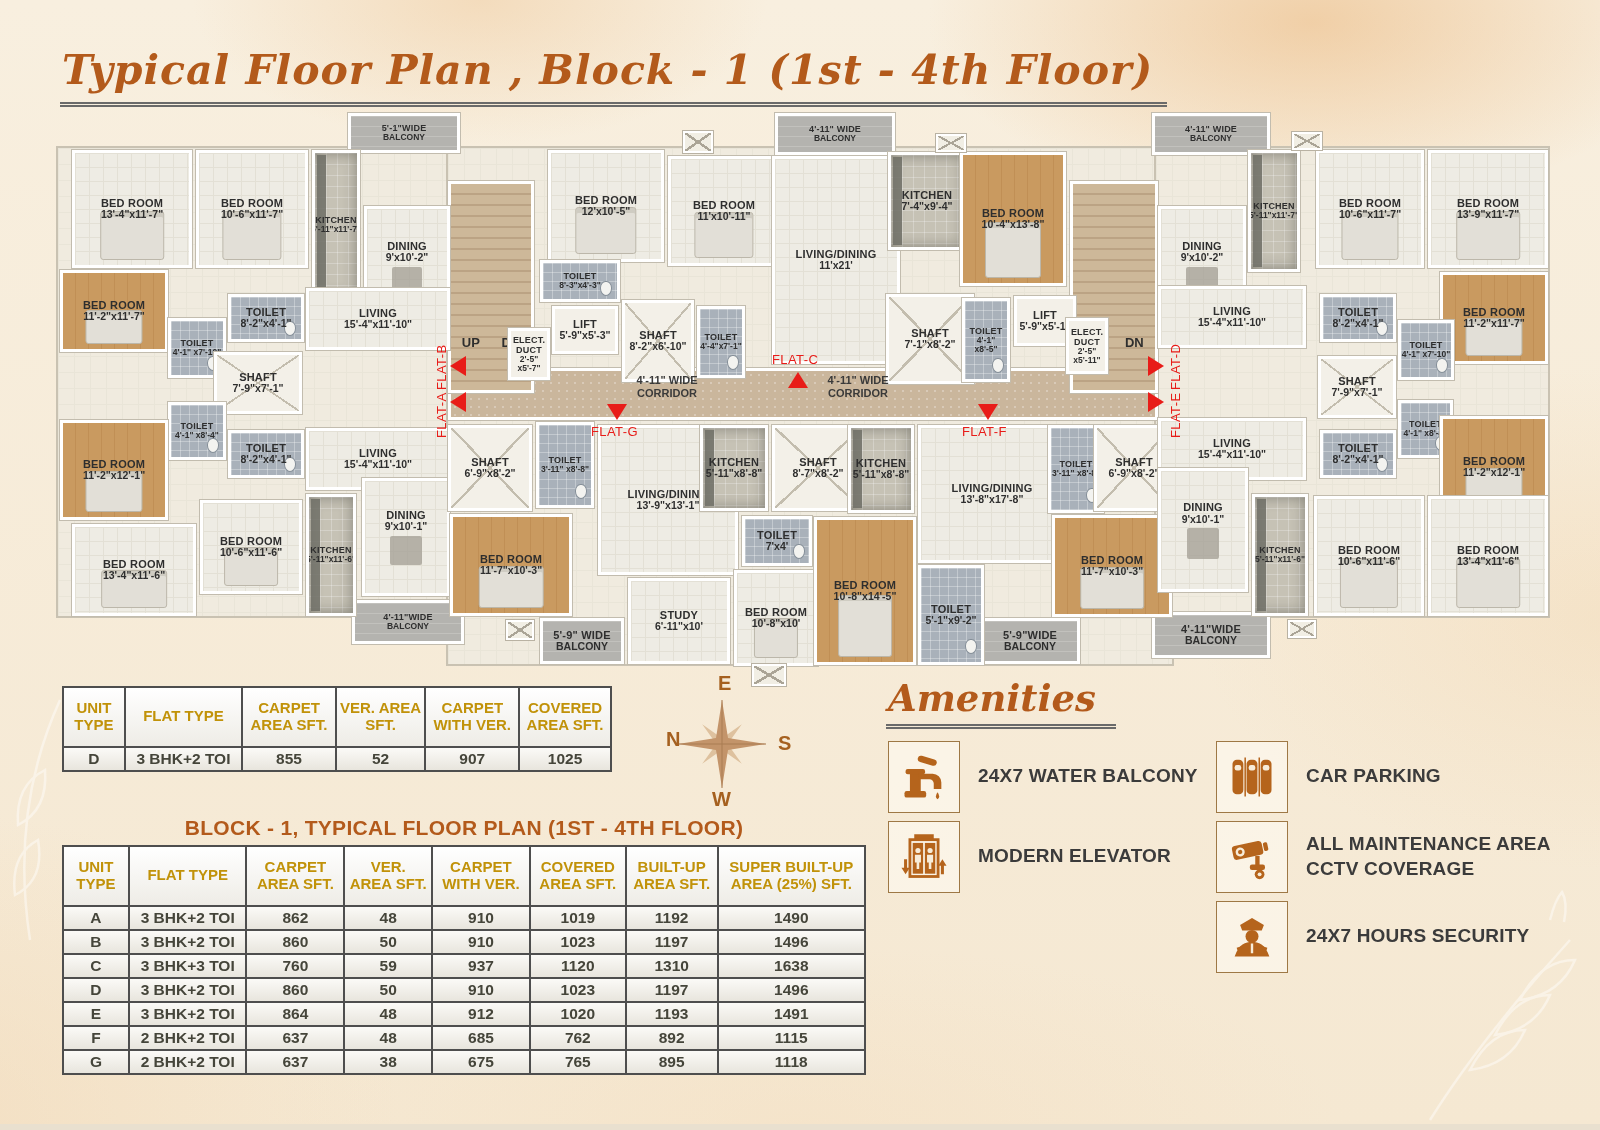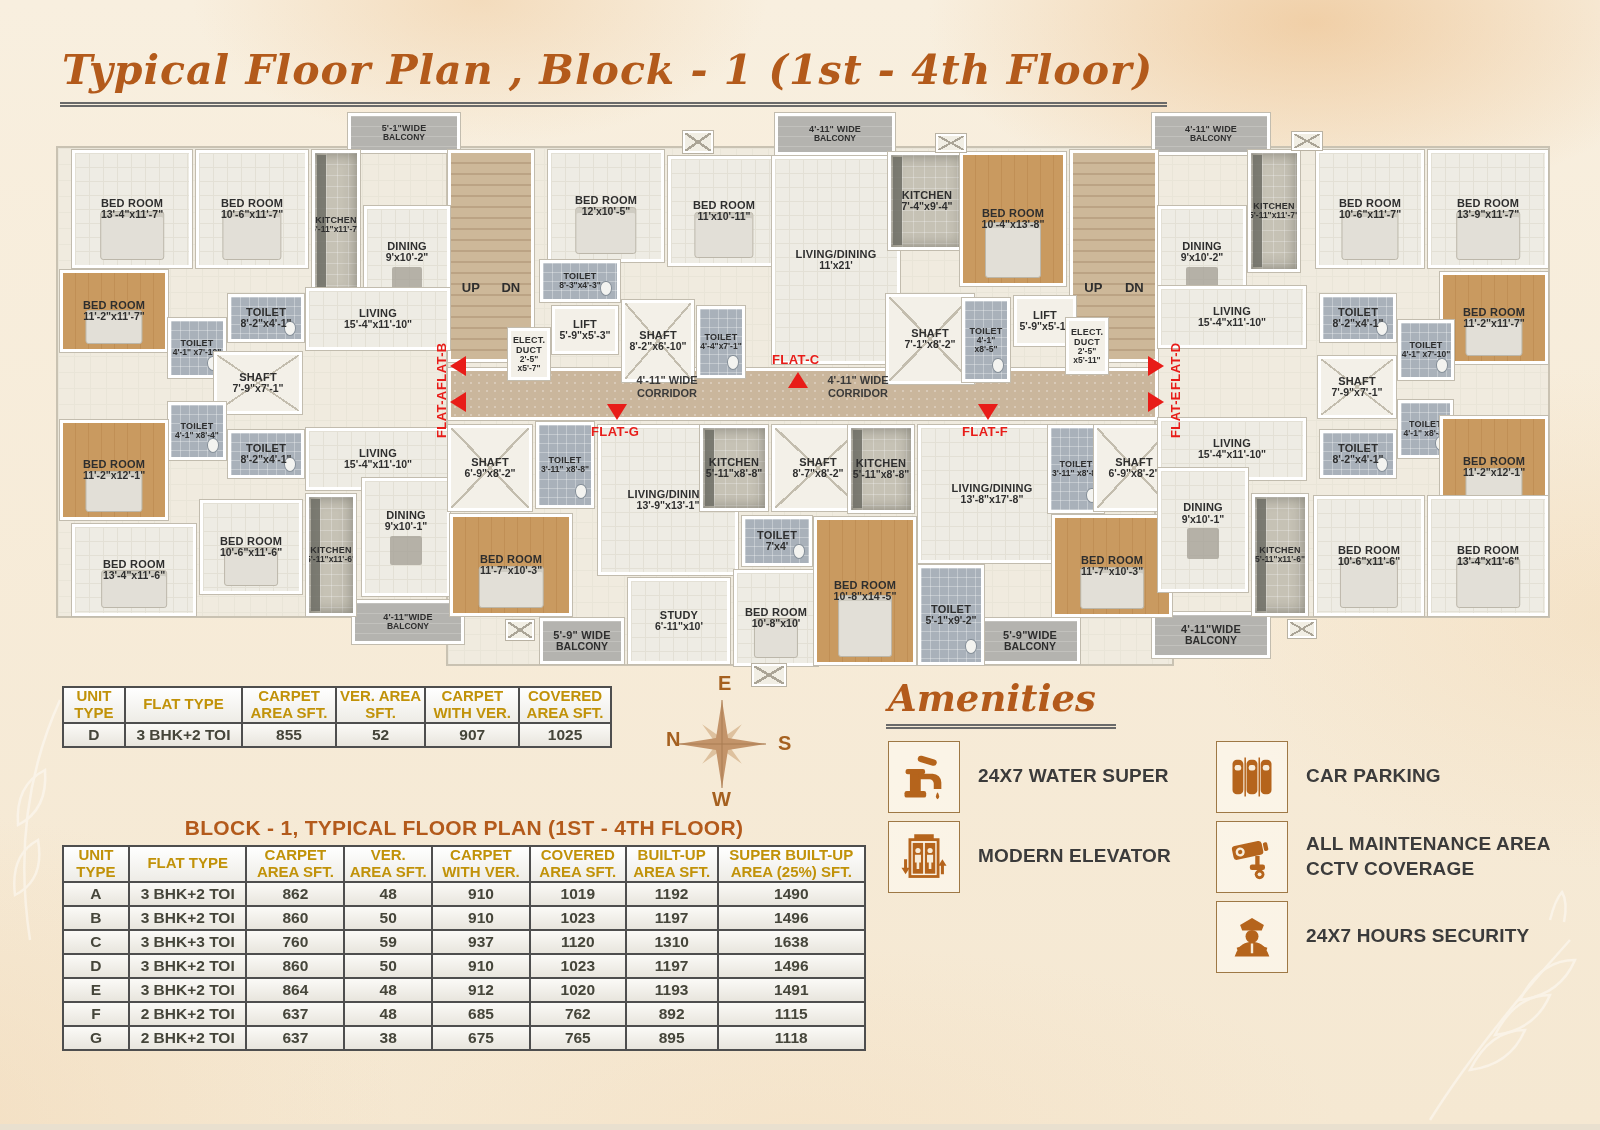--- a/index.html
+++ b/index.html
@@ -35,41 +35,41 @@
   .t-kitchen{background:#c6c2b5;background-image:linear-gradient(rgba(255,255,255,.25) 1px,transparent 1px),linear-gradient(90deg,rgba(255,255,255,.25) 1px,transparent 1px);background-size:11px 11px;box-shadow:inset 0 0 14px rgba(50,50,45,.45);}
   .t-kitchen::after{content:"";position:absolute;left:2px;top:2px;bottom:2px;width:9px;background:#6e6e66;opacity:.85;}
   .t-shaft,.t-lift{background:#f3f0e8;}
   .t-shaft{background-image:linear-gradient(to top right,transparent 49%,#c3bdae 49%,#c3bdae 51%,transparent 51%),linear-gradient(to bottom right,transparent 49%,#c3bdae 49%,#c3bdae 51%,transparent 51%);}
   .t-balcony{background:#b4b3af;background-image:linear-gradient(rgba(255,255,255,.18) 1px,transparent 1px);background-size:10px 10px;z-index:2;}
   .room.has-bed::after{content:"";position:absolute;bottom:5px;left:50%;transform:translateX(-50%);
     width:54%;height:42%;background:#e2dfd7;border:1px solid #bcb7aa;border-radius:3px;box-shadow:inset 0 5px 0 #cfccc2;z-index:1;}
   .room.dining::after{content:"";width:38%;height:26%;background:#a19e93;opacity:.75;margin-top:3px;border-radius:2px;z-index:1;}
   .stair{position:absolute;box-sizing:border-box;border:3px solid #fff;outline:1px solid #c2bcae;z-index:3;
     background:repeating-linear-gradient(180deg,#cdb899 0 9px,#bba384 9px 11px);
-    display:flex;align-items:flex-end;justify-content:space-around;padding-bottom:64px;}
+    display:flex;align-items:flex-end;justify-content:space-around;padding-bottom:40px;margin-top:31px;}
   .stair .lbl{font-weight:bold;font-size:13px;color:var(--ink);}
   .corridor{position:absolute;box-sizing:border-box;border:3px solid #fff;outline:1px solid #c2bcae;
     background:#cab69c;background-image:radial-gradient(rgba(255,255,255,.28) 1px,transparent 1.5px);background-size:8px 8px;z-index:2;}
   .corr-label{position:absolute;width:116px;text-align:center;font-weight:bold;font-size:11px;color:#3a3a3a;line-height:1.15;z-index:4;}
   .vent{position:absolute;box-sizing:border-box;background:#f1eee4;border:2px solid #fff;outline:1px solid #b9b2a3;z-index:4;
     background-image:linear-gradient(to top right,transparent 46%,#aaa496 46%,#aaa496 54%,transparent 54%),linear-gradient(to bottom right,transparent 46%,#aaa496 46%,#aaa496 54%,transparent 54%);}
-  .fm{position:absolute;color:var(--red);font-weight:bold;font-size:13px;letter-spacing:.4px;z-index:6;white-space:nowrap;}
+  .fm{position:absolute;color:var(--red);font-weight:normal;font-size:13px;letter-spacing:.4px;z-index:6;white-space:nowrap;}
   .fm.vertical{writing-mode:vertical-rl;transform:rotate(180deg);}
   .tri{position:absolute;width:0;height:0;border-style:solid;border-color:transparent;z-index:6;}
   .tri-left{border-width:10px 16px 10px 0;border-right-color:var(--red);}
   .tri-right{border-width:10px 0 10px 16px;border-left-color:var(--red);}
   .tri-up{border-width:0 10px 16px 10px;border-bottom-color:var(--red);}
   .tri-down{border-width:16px 10px 0 10px;border-top-color:var(--red);}
   
   .tblock{position:absolute;}
   .t1{left:62px;top:686px;width:550px;}
   .t2{left:62px;top:816px;width:804px;}
   .tbl-title{color:var(--accent);font-weight:bold;font-size:21px;text-align:center;margin:0 0 5px 0;letter-spacing:.3px;}
   table{border-collapse:collapse;width:100%;}
-  th{color:var(--gold);font-weight:bold;font-size:15px;line-height:1.12;padding:0 3px;border:2px solid #4e4e4e;background:linear-gradient(#ffffff,#eeece6);}
+  th{color:var(--gold);font-weight:bold;font-size:15px;line-height:1.12;padding:12px 3px;border:2px solid #4e4e4e;background:linear-gradient(#ffffff,#eeece6);}
   td{color:#45453a;font-weight:bold;font-size:15.5px;text-align:center;padding:2px 3px;border:2px solid #4e4e4e;background:linear-gradient(#fbfaf7,#e8e5dd);}
   
   .compass{position:absolute;left:648px;top:672px;width:152px;height:142px;}
   .compass .letter{position:absolute;font-weight:bold;font-size:20px;color:#a5601f;}
   .compass svg{position:absolute;left:24px;top:22px;}
   
   .amenities{position:absolute;left:880px;top:676px;width:690px;}
   .am-title{font-family:"DejaVu Serif",serif;font-style:italic;font-weight:bold;font-size:37px;color:var(--accent);
     display:inline-block;border-bottom:5px double #6a6a6a;padding:0 20px 4px 2px;margin-left:6px;}
   .am-col{position:absolute;display:flex;flex-direction:column;gap:7px;}
@@ -564,21 +564,21 @@
         <span class="am-icon">
           <svg width="52" height="52" viewBox="0 0 48 48" fill="#b5641c">
             <rect x="6" y="37" width="20" height="6" rx="2"></rect>
             <rect x="11" y="21" width="10" height="17"></rect>
             <rect x="7" y="16.5" width="18" height="5" rx="2"></rect>
             <rect x="18" y="6" width="18" height="6" rx="3" transform="rotate(16 27 9)"></rect>
             <path d="M19,21 h13 a8,8 0 0 1 8,8 v6 h-7 v-5 a4,4 0 0 0 -4,-4 h-10 z"></path>
             <path d="M36.5,38 q3.2,4.4 0,6.6 q-3.2,-2.2 0,-6.6"></path>
           </svg>
         </span>
-        <span class="am-label">24X7 WATER SUPER</span>
+        <span class="am-label">24X7 WATER BALCONY</span>
       </div>
       <div class="am-item">
         <span class="am-icon">
           <svg width="52" height="52" viewBox="0 0 48 48" fill="#b5641c">
             <rect x="15" y="3" width="18" height="5"></rect>
             <rect x="11" y="8" width="26" height="34" fill="none" stroke="#b5641c" stroke-width="2.6"></rect>
             <rect x="13.6" y="11" width="9.6" height="28.4"></rect>
             <rect x="24.8" y="11" width="9.6" height="28.4"></rect>
             <g fill="#f7ecd9">
               <circle cx="18.4" cy="18" r="2.4"></circle>

